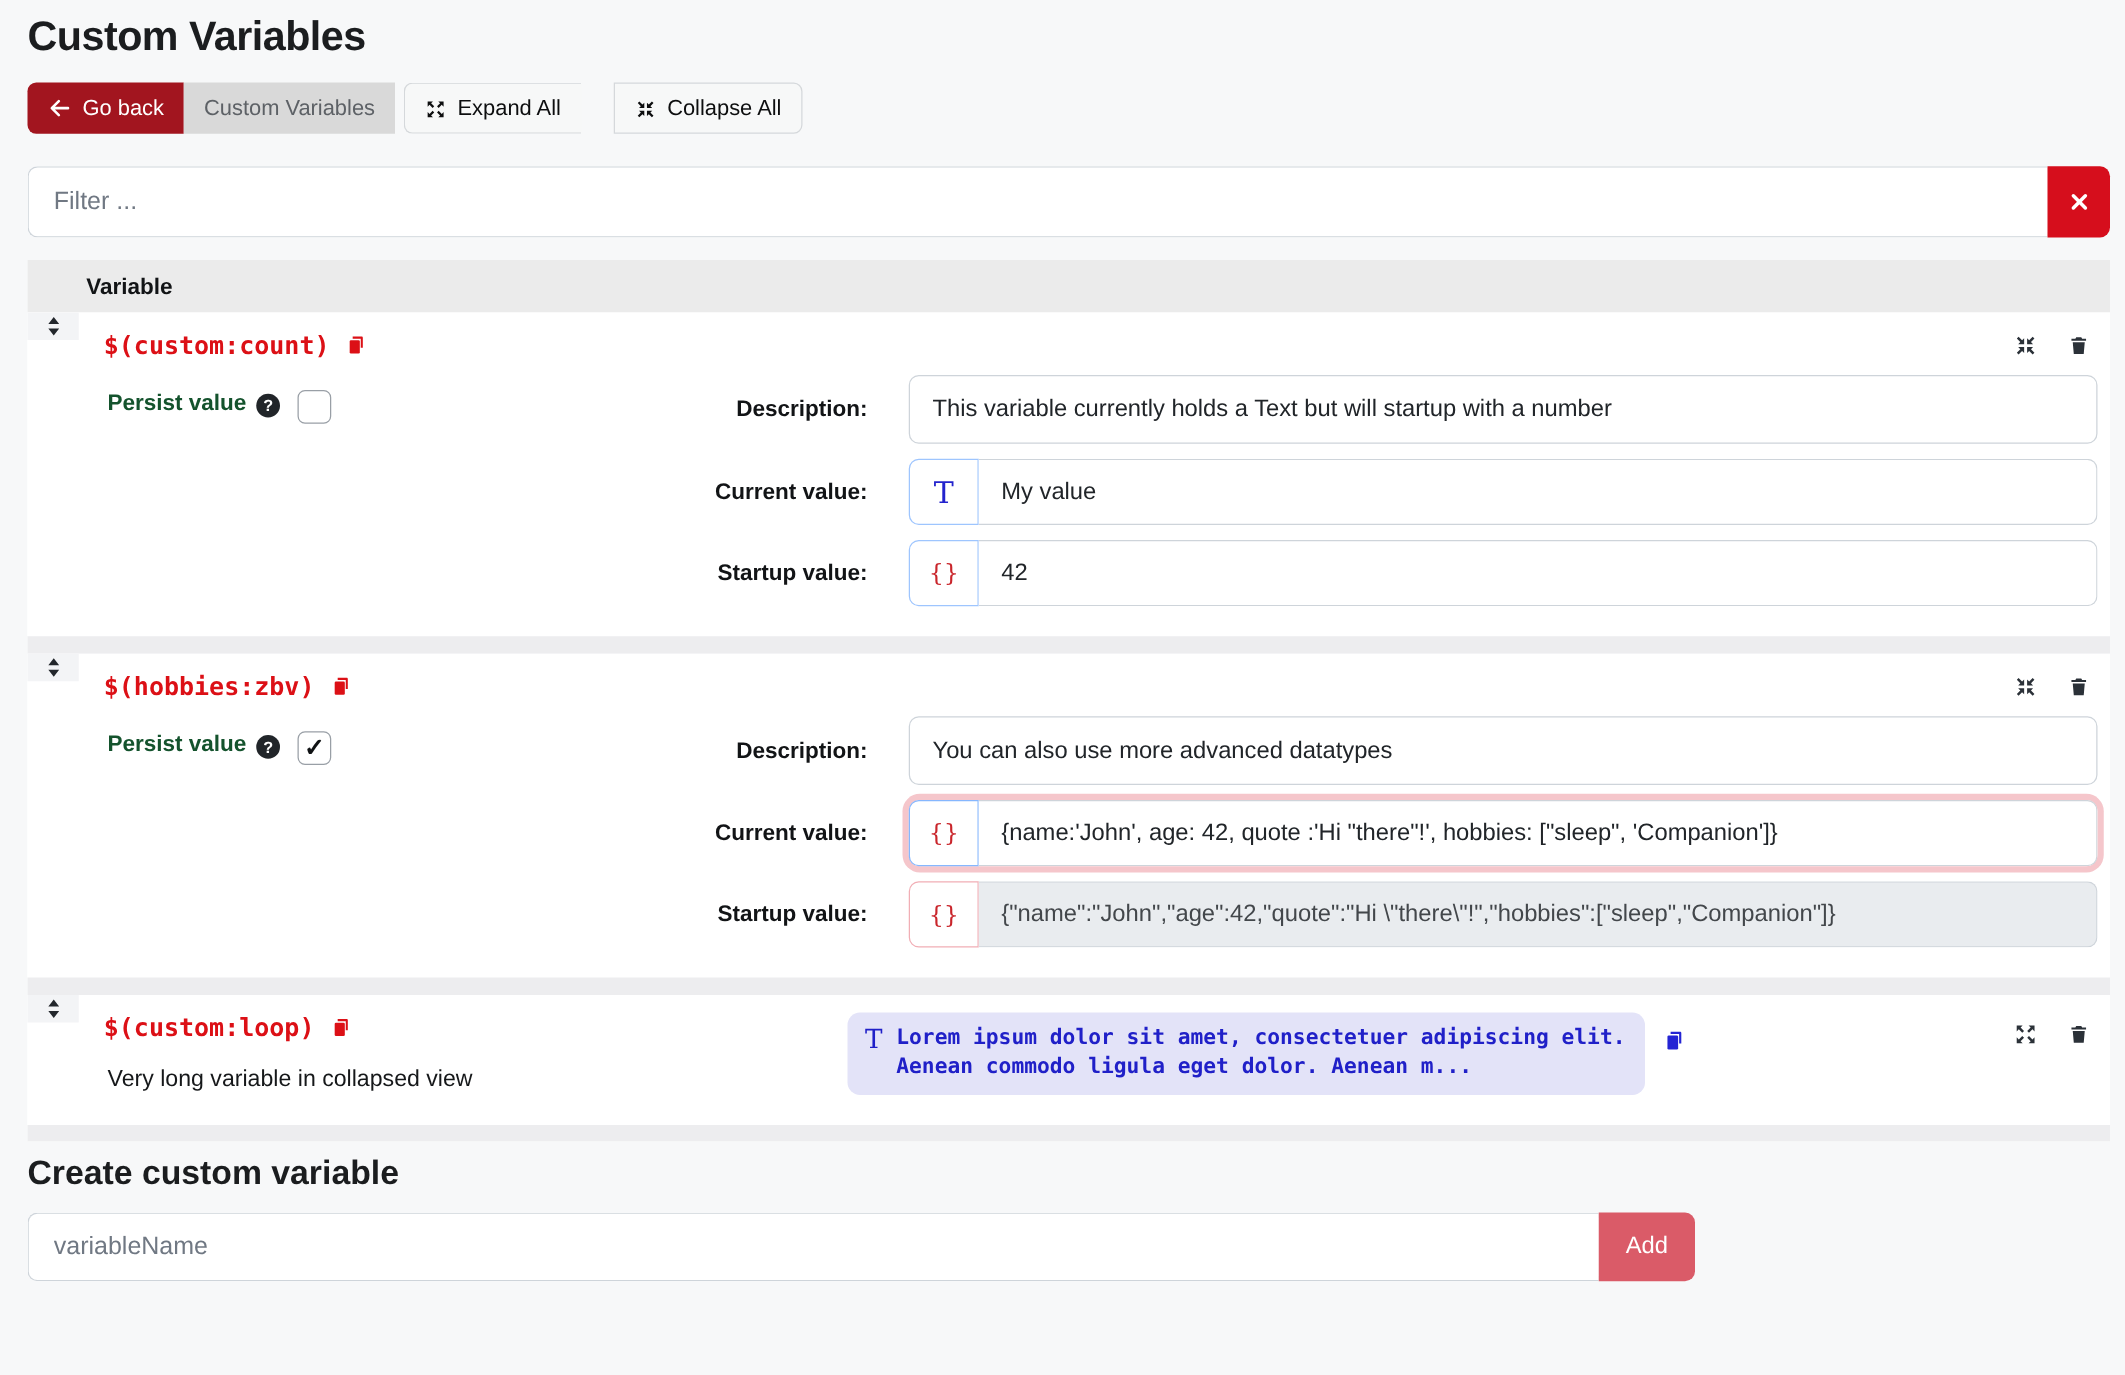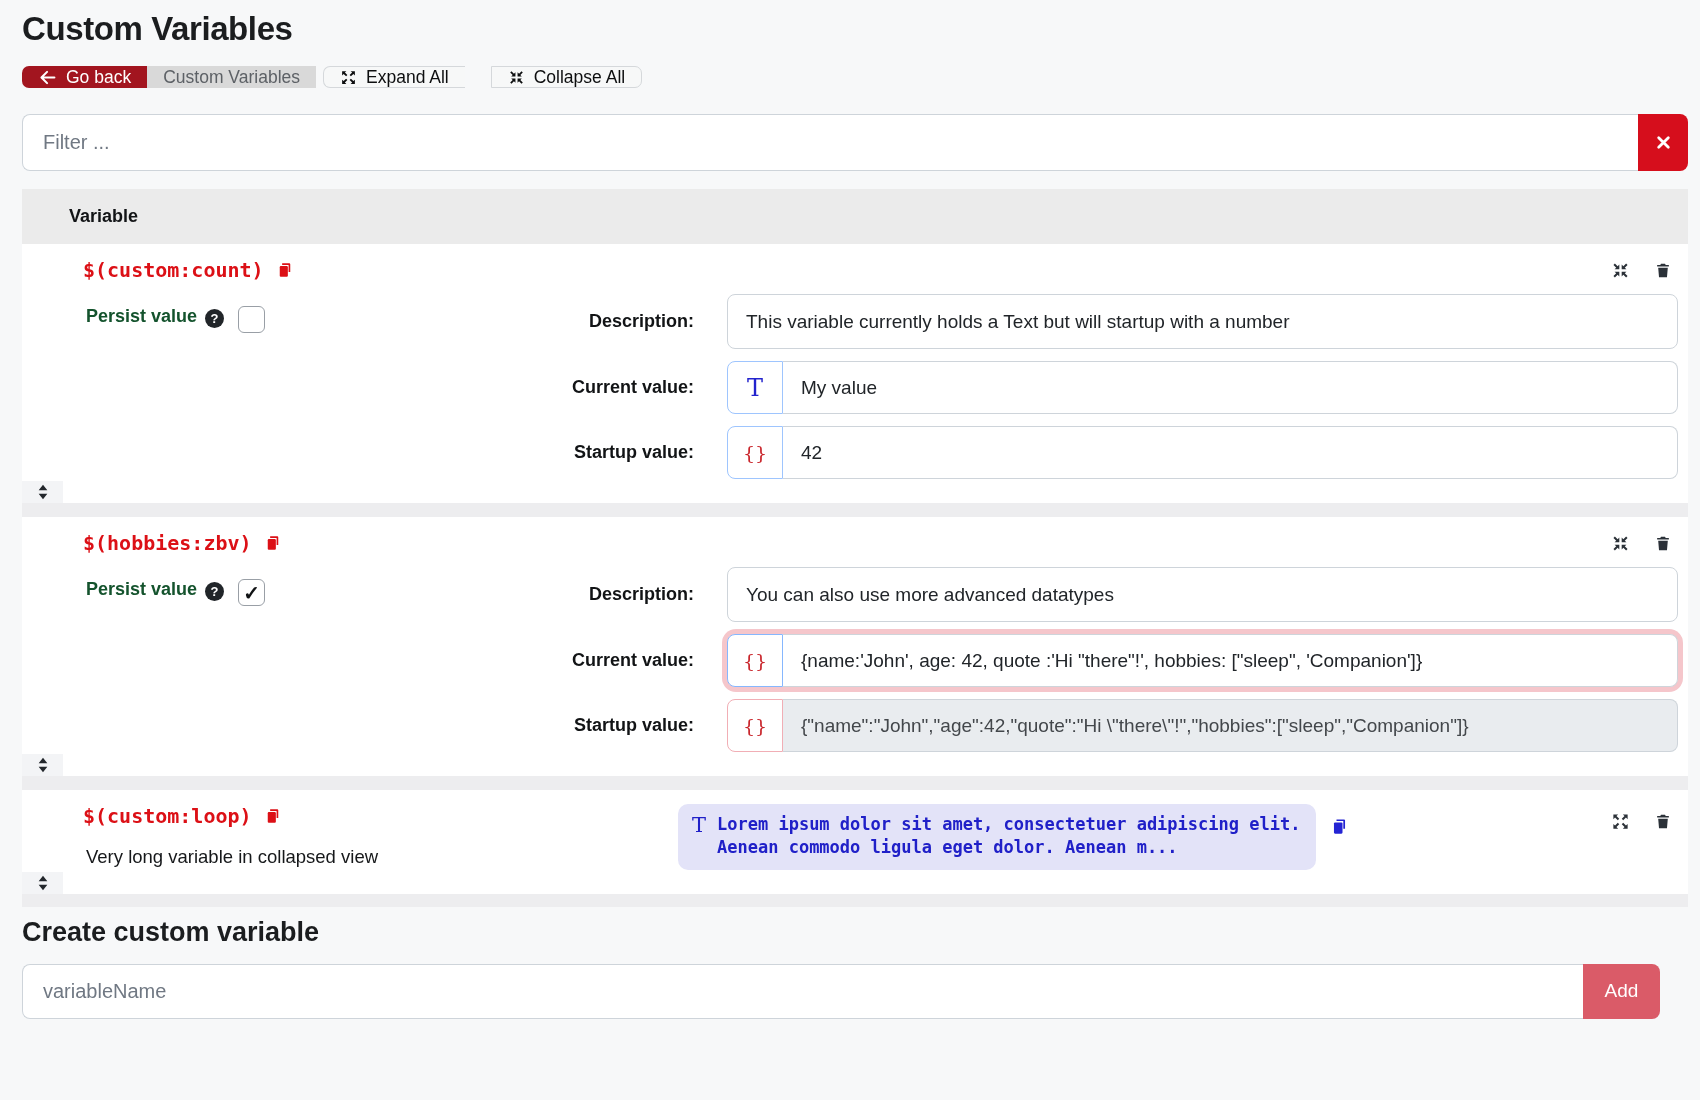--- a/index.html
+++ b/index.html
@@ -4,39 +4,39 @@
 <style>
   * { box-sizing: border-box; margin: 0; padding: 0; }
   html,body { background:#f7f8f9; }
   body { font-family:"Liberation Sans", sans-serif; color:#16181a; }
   .page { width:1700px; height:1100px; padding:8px 12px 0 22px; overflow:hidden; position:relative; }
 
   .page-title { font-size:33px; font-weight:700; letter-spacing:-0.4px; margin:2px 0 18px 0; color:#1b1d1f; }
 
   
   .toolbar { display:flex; align-items:center; margin-bottom:26px; }
-  .btn { height:22px; display:inline-flex; align-items:center; gap:9px; padding:0 16px; font-size:17.5px; border:none; cursor:pointer; font-family:inherit; white-space:nowrap; }
+  .btn { height:41px; display:inline-flex; align-items:center; gap:9px; padding:0 16px; font-size:17.5px; border:none; cursor:pointer; font-family:inherit; white-space:nowrap; }
   .btn-goback { background:#a2151f; color:#fff; border-radius:7px 0 0 7px; }
   .btn-context { background:#d9d9d9; color:#5d6166; border-radius:0; cursor:default; }
   .grp2 { margin-left:7px; display:flex; }
   .btn-light { background:#f7f8f8; border:1px solid #d5d8db; color:#0d0e0f; }
   .btn-expand { border-radius:7px 0 0 7px; border-right:none;justify-content:flex-end; }
   .btn-collapse { border-radius:0 7px 7px 0;margin-left:26px; }
   .btn-light svg { margin-top:1px; }
 
   
   .filter-group { display:flex; width:1666px; margin-bottom:18px; }
   .filter-input { flex:1; height:57px; border:1px solid #ced4da; border-right:none; border-radius:8px 0 0 8px; padding:0 20px; font-size:20px; font-family:inherit; color:#212529; background:#fff; outline:none; }
   .filter-input::placeholder { color:#707883; }
   .filter-clear { width:50px; background:#d60e1c; border:none; border-radius:0 8px 8px 0; display:flex; align-items:center; justify-content:center; cursor:pointer; }
 
   
   .vtable { width:1666px; background:#fff; }
-  .vtable-head { height:55px; background:#ebebeb; display:flex; align-items:center; padding-left:47px; font-size:18px; font-weight:700; color:#121416; }
-  .var-row { display:flex; align-items:flex-end; background:#fff; }
+  .vtable-head { height:42px; background:#ebebeb; display:flex; align-items:center; padding-left:47px; font-size:18px; font-weight:700; color:#121416; }
+  .var-row { display:flex; align-items:flex-start; background:#fff; }
   .gutter { width:41px; background:#f3f4f6; display:flex; align-items:center; justify-content:center; }
   .drag-handle { color:#23272c; cursor:grab; background:none; border:none; display:flex; }
   .row-main { flex:1; padding:14px 10px 24px 20px; }
   .row-spacer { height:14px; background:#ededef; }
   .end-spacer { height:13px; background:#ededef; }
 
   .row-head { display:flex; align-items:center; margin-bottom:12px; }
   .var-name { font-family:"DejaVu Sans Mono", monospace; font-weight:700; font-size:20px; color:#dc1016; }
   .copy-btn { margin-left:12px; background:none; border:none; color:#dc1016; cursor:pointer; display:flex; }
   .head-actions { margin-left:auto; display:flex; gap:24px; padding-right:6px; }
@@ -68,21 +68,21 @@
   .c-left { flex:0 0 595px; }
   .c-desc { font-size:18.5px; color:#16181a; margin-top:18px; padding-left:3px; }
   .preview-box { background:#e3e3f8; border-radius:10px; padding:9px 16px 11px 14px; display:flex; gap:11px; color:#2020c8; max-width:725px; }
   .preview-T { font-family:"DejaVu Serif", serif; font-size:21px; line-height:1.2; }
   .preview-text { font-family:"DejaVu Sans Mono", monospace; font-weight:700; font-size:17px; line-height:1.35; }
   .preview-copy { background:none; border:none; color:#2424d4; cursor:pointer; margin-left:14px; margin-top:12px; display:flex; }
   .c-actions { margin-left:auto; display:flex; gap:24px; padding-right:6px; padding-top:8px; }
 
   
   .create-heading { font-size:27px; font-weight:700; margin:10px 0 16px 0; color:#1b1d1f; }
-  .create-group { display:flex; width:1638px; }
+  .create-group { display:flex; width:1334px; }
   .create-input { flex:1; height:55px; border:1px solid #ced4da; border-right:none; border-radius:8px 0 0 8px; padding:0 20px; font-size:20px; font-family:inherit; color:#212529; background:#fff; outline:none; }
   .create-input::placeholder { color:#707883; }
   .btn-add { width:77px; background:#da5b68; color:#fff; border:none; border-radius:0 8px 8px 0; font-size:19px; font-family:inherit; cursor:pointer; }
 </style>
 </head>
 <body>
 
 <div class="page">
 
   <h1 class="page-title">Custom Variables</h1>

